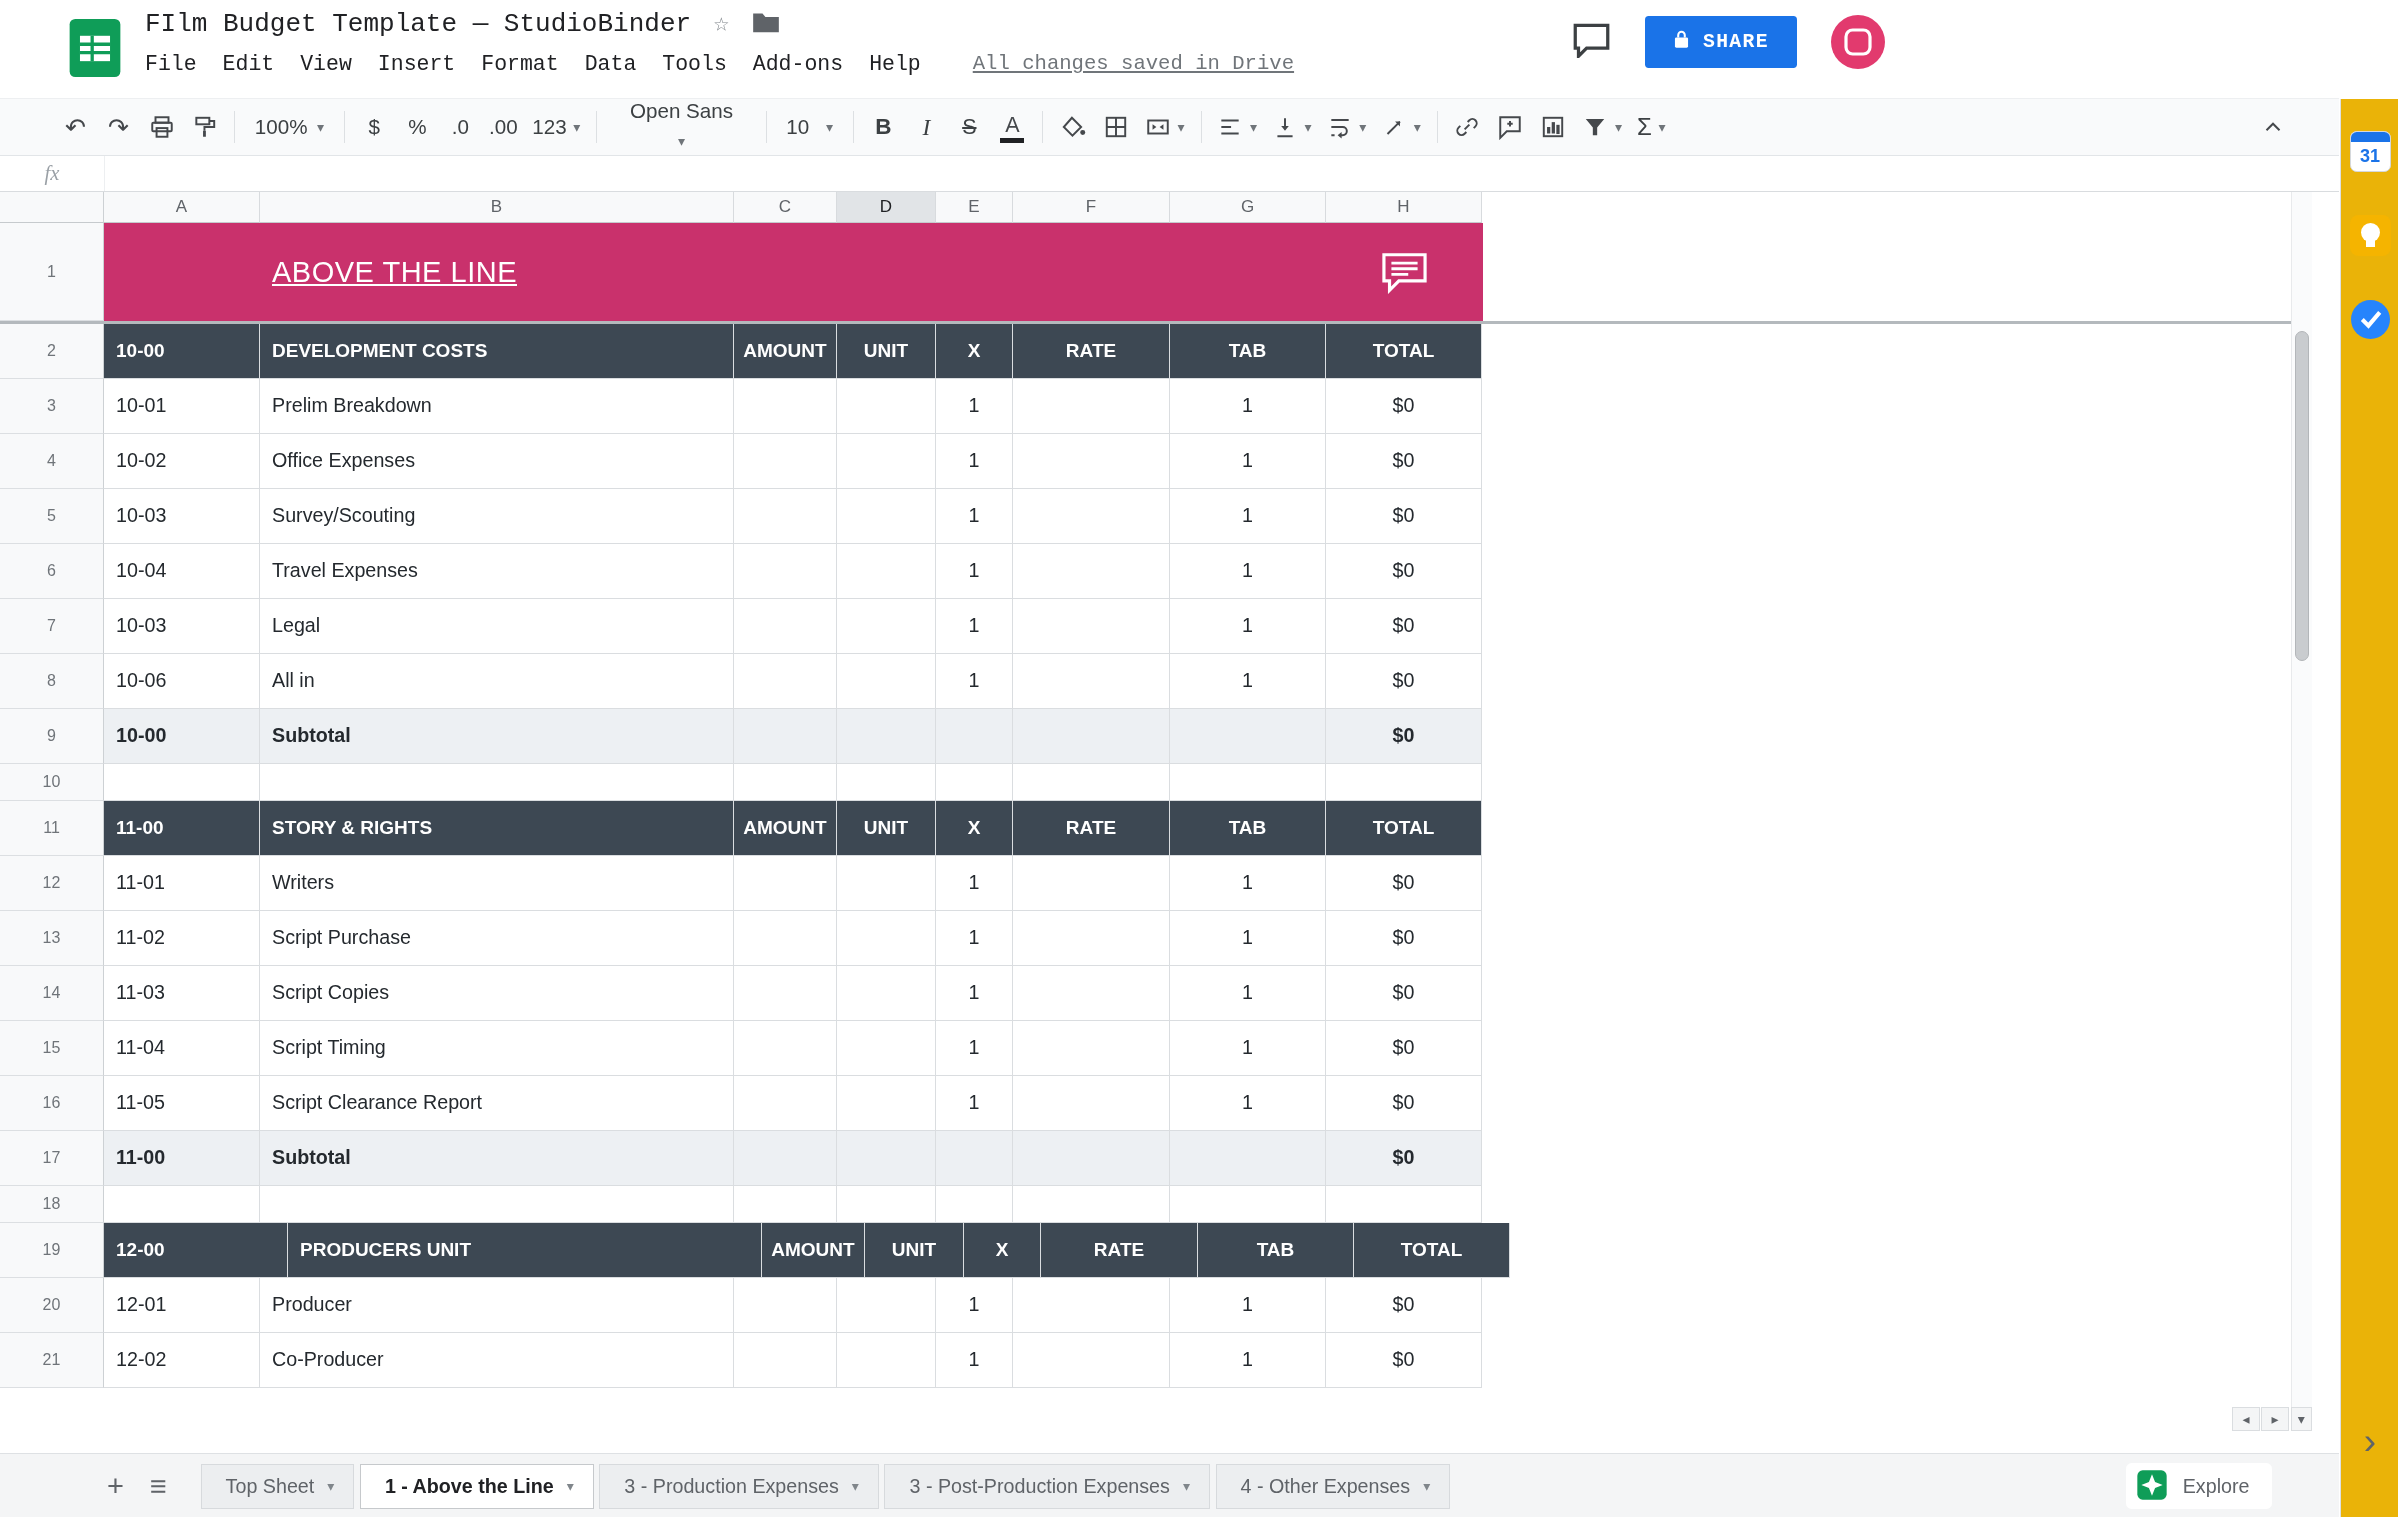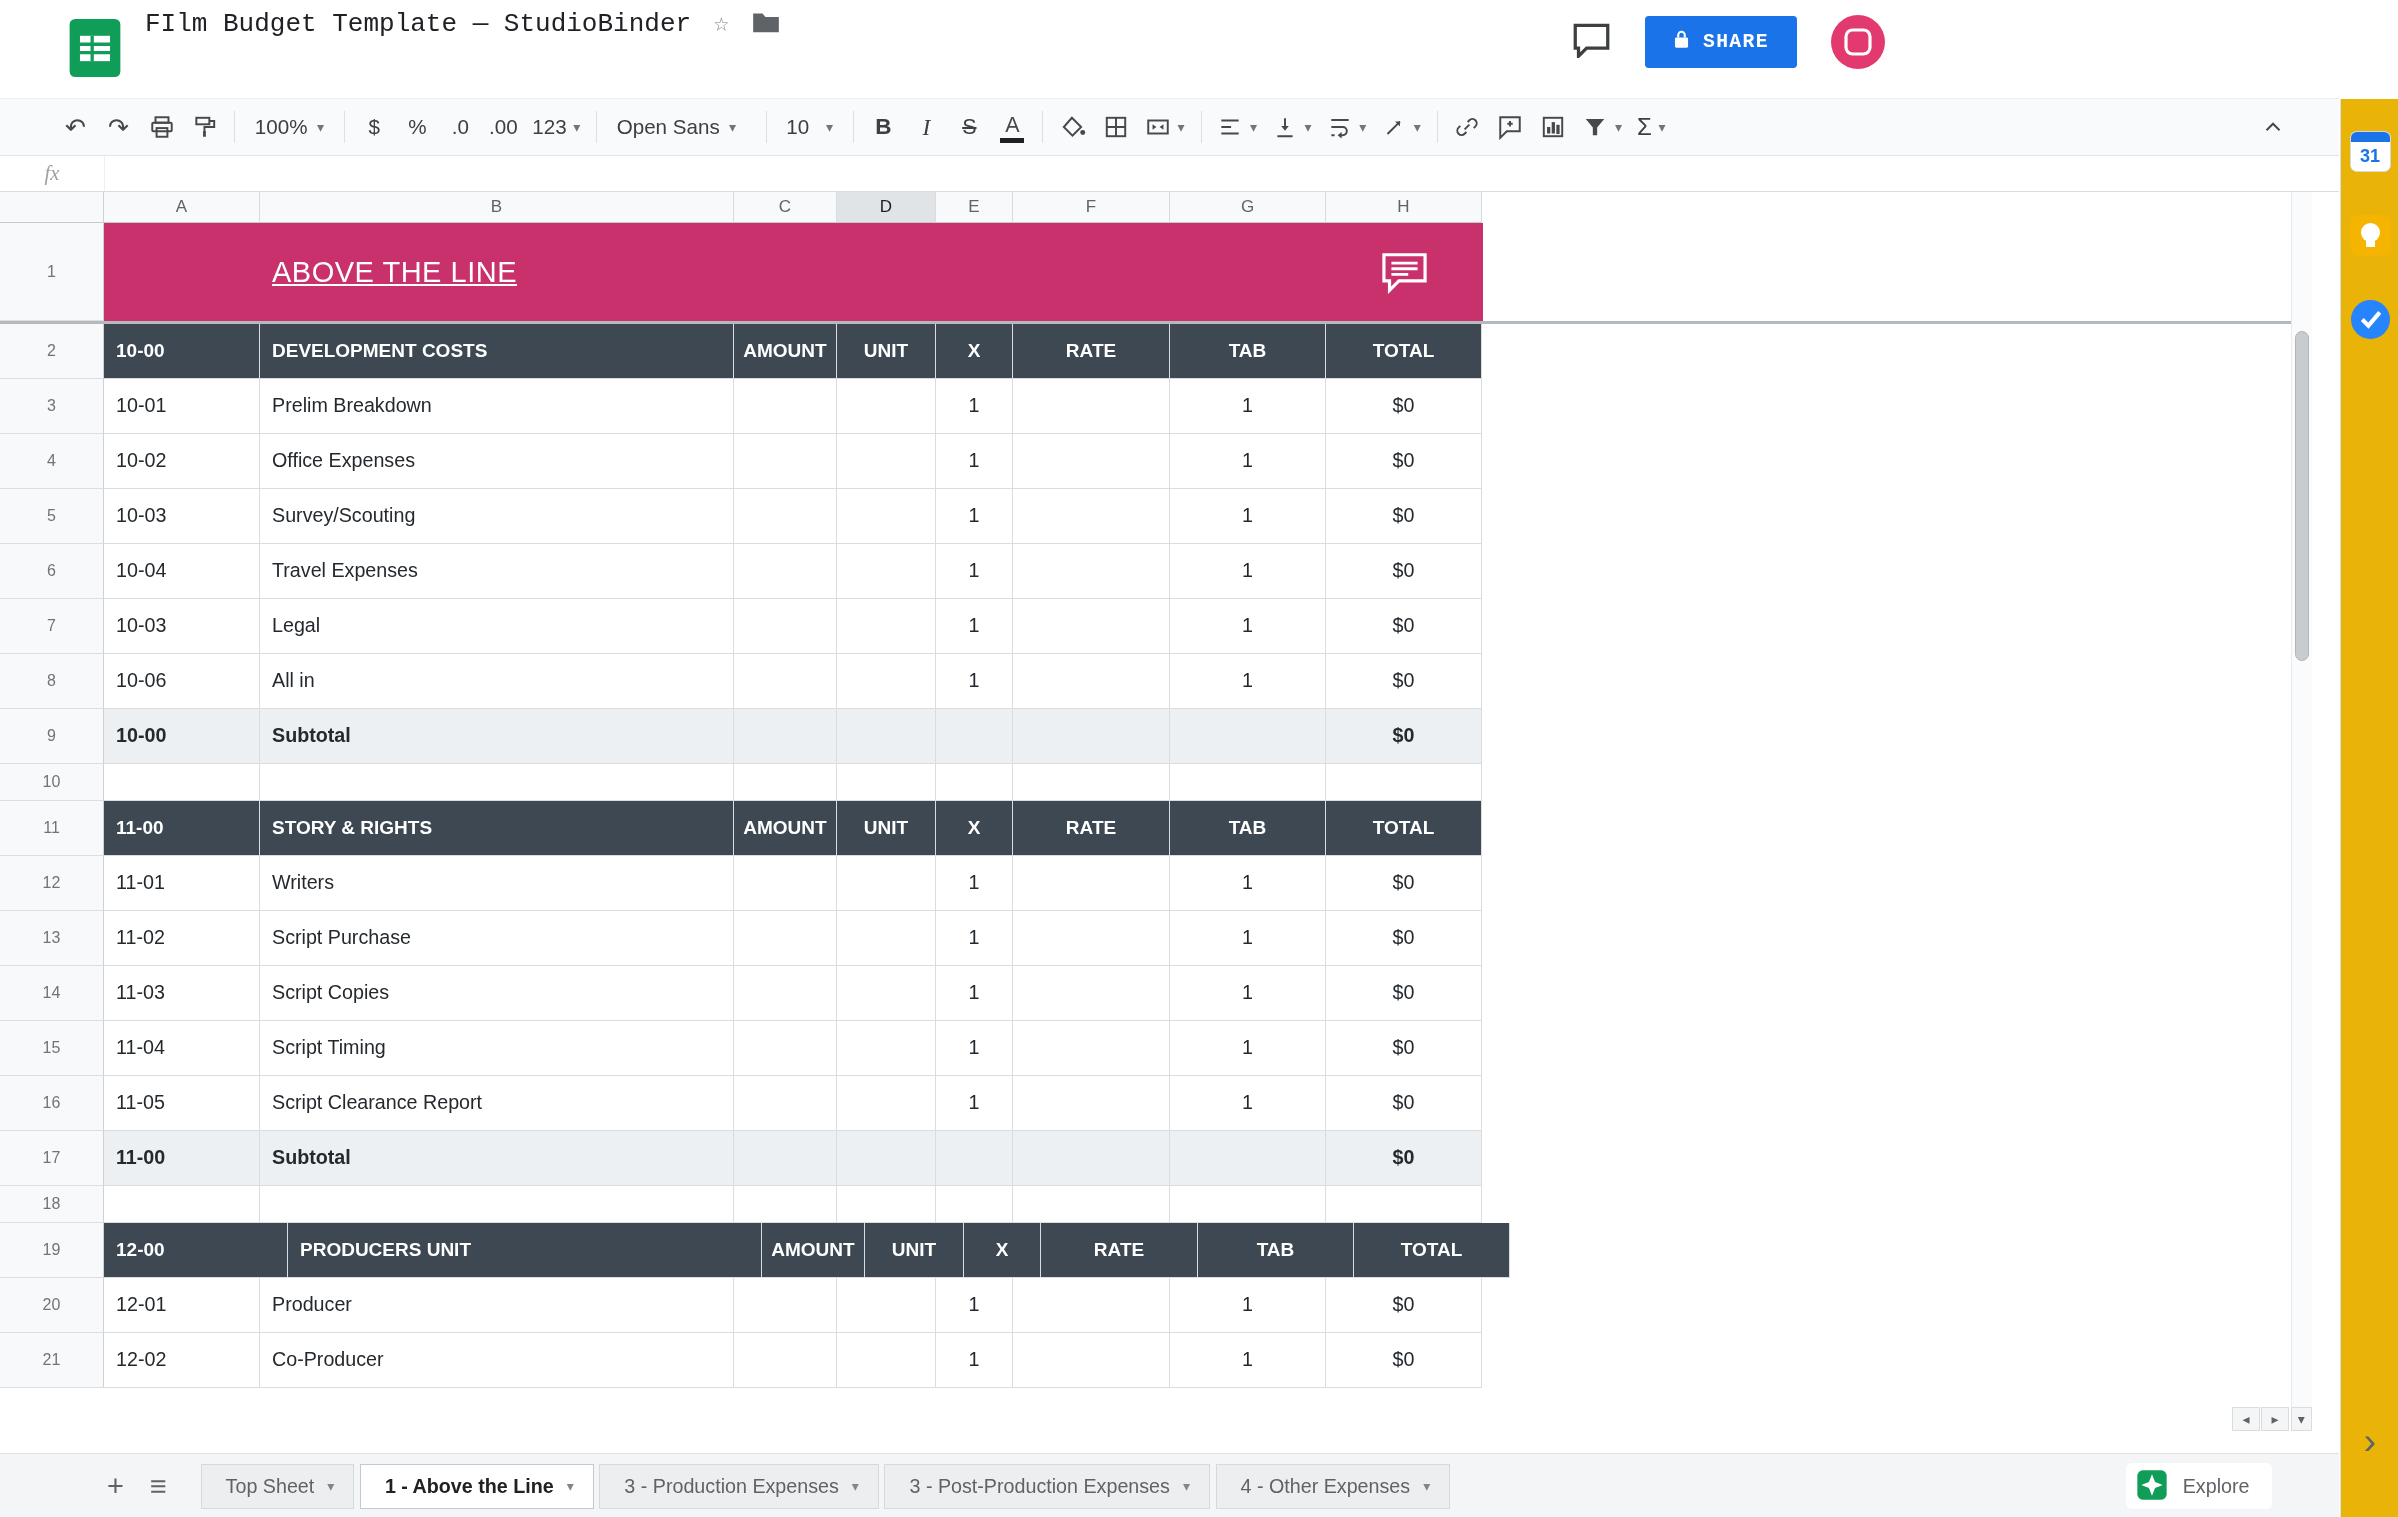--- a/index.html
+++ b/index.html
@@ -39,21 +39,21 @@
           justify-content:center;color:#45484C;flex:none;}
   .glyph{font-size:25px;}
   .txt{font-size:20.6px;color:#3C4043;}
   .b{font-weight:bold;font-size:22.5px;}
   .i-style{font-family:"Liberation Serif",serif;font-style:italic;font-size:23.4px;}
   .strike{text-decoration:line-through;font-size:21.5px;}
   .sep{width:0.9px;height:32px;background:#DDE0E3;margin:0 8.4px;flex:none;}
   .tb-drop{display:flex;align-items:center;gap:9.4px;height:43px;padding:0 11.2px;
            font-size:20.6px;color:#3C4043;border-radius:3.7px;flex:none;}
   .caret{font-size:14px;color:#70757A;}
-  .font-sel{width:152px;justify-content:flex-start;}
+  .font-sel{width:152px;justify-content:flex-end;flex-direction:column;}
   .size-sel{width:69px;justify-content:space-between;}
   .drop2{gap:6.6px;padding:0 7.5px;}
   .col-a{flex-direction:column;padding-top:2.8px;}
   .a-l{font-size:21.5px;line-height:23.4px;}
   .a-bar{width:24px;height:4.7px;background:#202124;margin-top:0.9px;}
   .i{width:26px;height:26px;fill:none;stroke:#45484C;stroke-width:1.8px;}
   .i .f{fill:#45484C;stroke:none;}
   .sigma{font-size:24px;}
   .tb-spacer{flex:1;}
   .collapse{margin-right:45px;}
@@ -145,20 +145,34 @@
   </div>
   <div class="title-row">
     <span class="doc-title">FIlm Budget Template — StudioBinder</span>
     <span class="star">☆</span>
     <span>
       <svg width="28" height="22.5" viewBox="0 0 24 19">
           <path d="M1 2h8l2.5 3H23v13H1z" fill="#5F6368"></path>
         </svg>
     </span>
   </div>
+  <div class="menu-row">
+    <nav class="menu-bar">
+        <span class="menu-item">File</span>
+        <span class="menu-item">Edit</span>
+        <span class="menu-item">View</span>
+        <span class="menu-item">Insert</span>
+        <span class="menu-item">Format</span>
+        <span class="menu-item">Data</span>
+        <span class="menu-item">Tools</span>
+        <span class="menu-item">Add-ons</span>
+        <span class="menu-item">Help</span>
+      </nav>
+    <span class="saved-status">All changes saved in Drive</span>
+  </div>
   <div class="header-right">
     <span>
       <svg width="39" height="36" viewBox="0 0 24 22">
           <path d="M2 2h20v14H9l-5 5v-5H2z" fill="none" stroke="#3C4043" stroke-width="2"></path>
         </svg>
     </span>
     <button class="share-btn">
       <span>
         <svg width="17" height="20.6" viewBox="0 0 18 22">
           <rect x="2" y="9" width="14" height="11" rx="1.5" fill="#fff"></rect>

